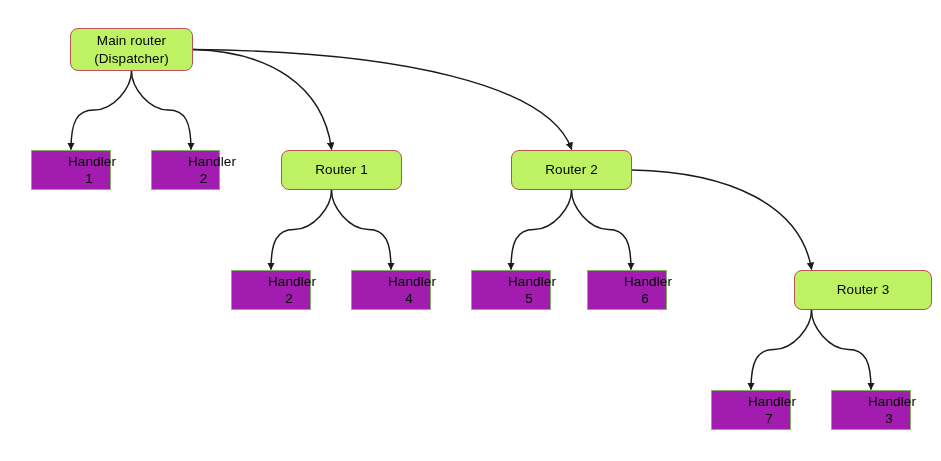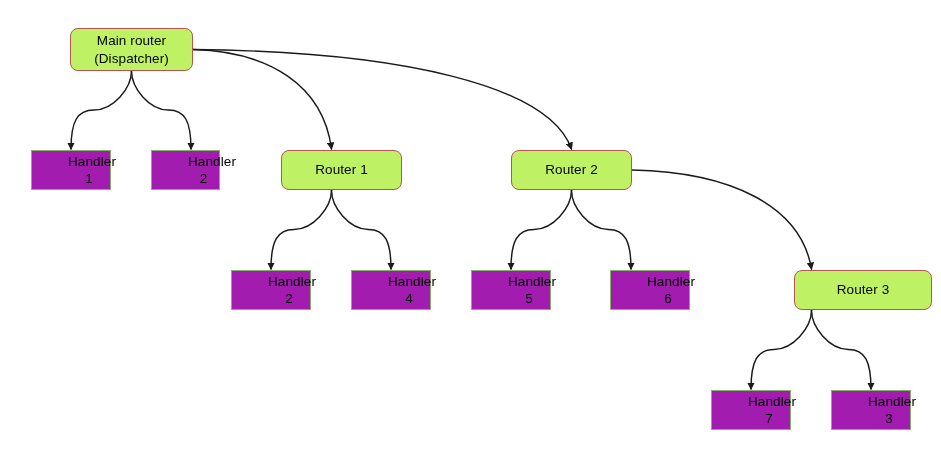--- a/index.html
+++ b/index.html
@@ -90,19 +90,19 @@
   <div id="node-layer">
       <div class="node node-router" style="left: 70px; top: 28px; width: 123px; height: 43px;"><span class="node-label">Main router
 (Dispatcher)</span></div>
       <div class="node node-handler" style="left: 31px; top: 150px; width: 80px; height: 40px;"><span class="node-label">Handler 1</span></div>
       <div class="node node-handler" style="left: 151px; top: 150px; width: 69px; height: 40px;"><span class="node-label">Handler 2</span></div>
       <div class="node node-router" style="left: 281px; top: 150px; width: 121px; height: 40px;"><span class="node-label">Router 1</span></div>
       <div class="node node-router" style="left: 511px; top: 150px; width: 121px; height: 40px;"><span class="node-label">Router 2</span></div>
       <div class="node node-handler" style="left: 231px; top: 270px; width: 80px; height: 40px;"><span class="node-label">Handler 2</span></div>
       <div class="node node-handler" style="left: 351px; top: 270px; width: 80px; height: 40px; align-items: center;"><span class="node-label">Handler 4</span></div>
       <div class="node node-handler" style="left: 471px; top: 270px; width: 80px; height: 40px; justify-content: center;"><span class="node-label">Handler 5</span></div>
-      <div class="node node-handler" style="left: 610px; top: 270px; width: 80px; height: 40px;"><span class="node-label">Handler 6</span></div>
+      <div class="node node-handler" style="left: 587px; top: 270px; width: 80px; height: 40px;"><span class="node-label">Handler 6</span></div>
       <div class="node node-router" style="left: 794px; top: 270px; width: 138px; height: 40px;"><span class="node-label">Router 3</span></div>
       <div class="node node-handler" style="left: 711px; top: 390px; width: 80px; height: 40px;"><span class="node-label">Handler 7</span></div>
       <div class="node node-handler" style="left: 831px; top: 390px; width: 80px; height: 40px;"><span class="node-label">Handler 3</span></div>
     </div>
 
 </div>
 
 </body></html>

